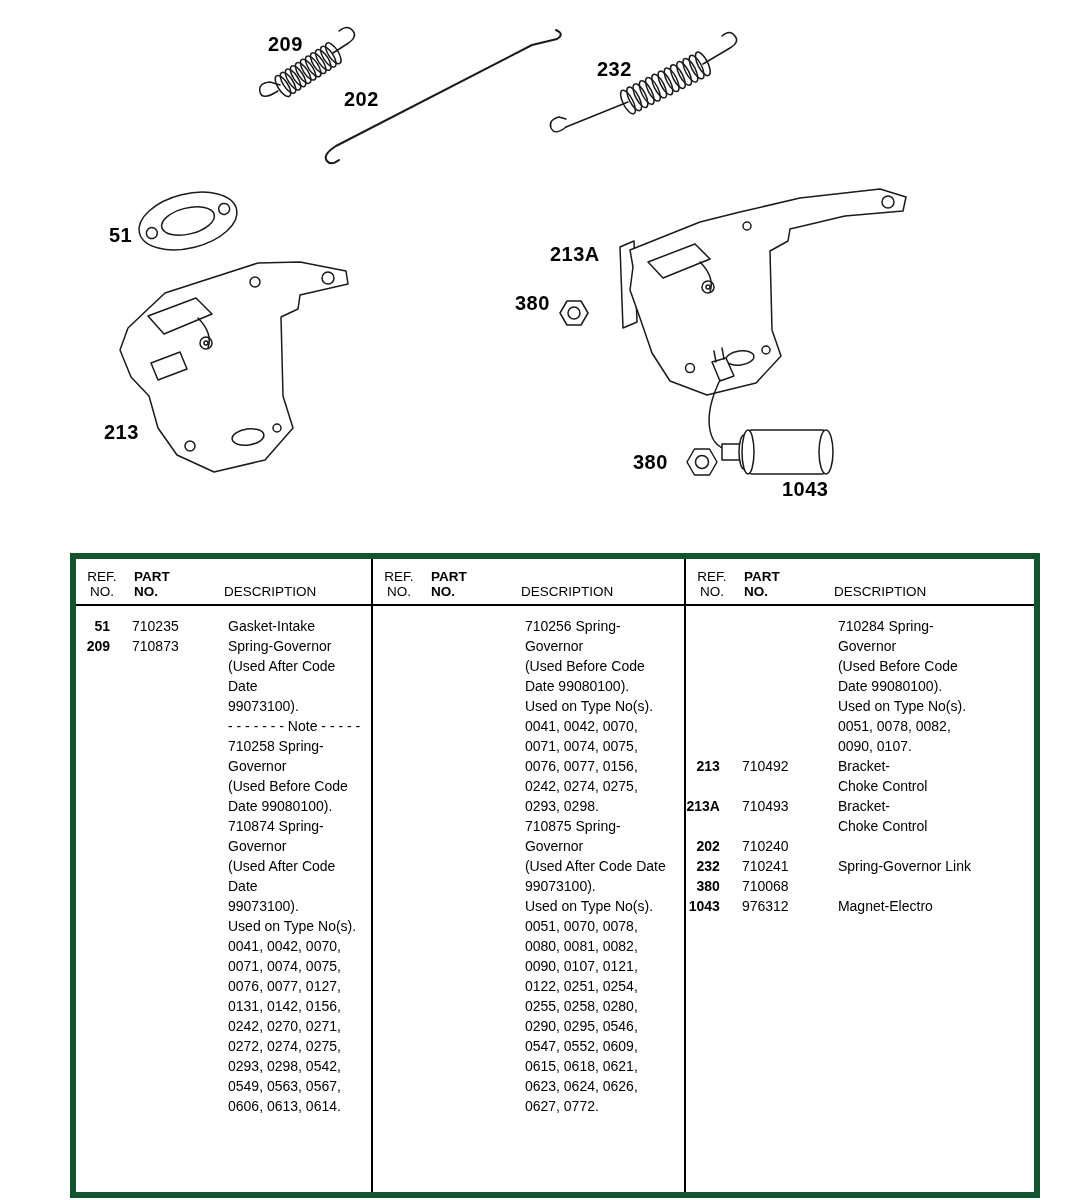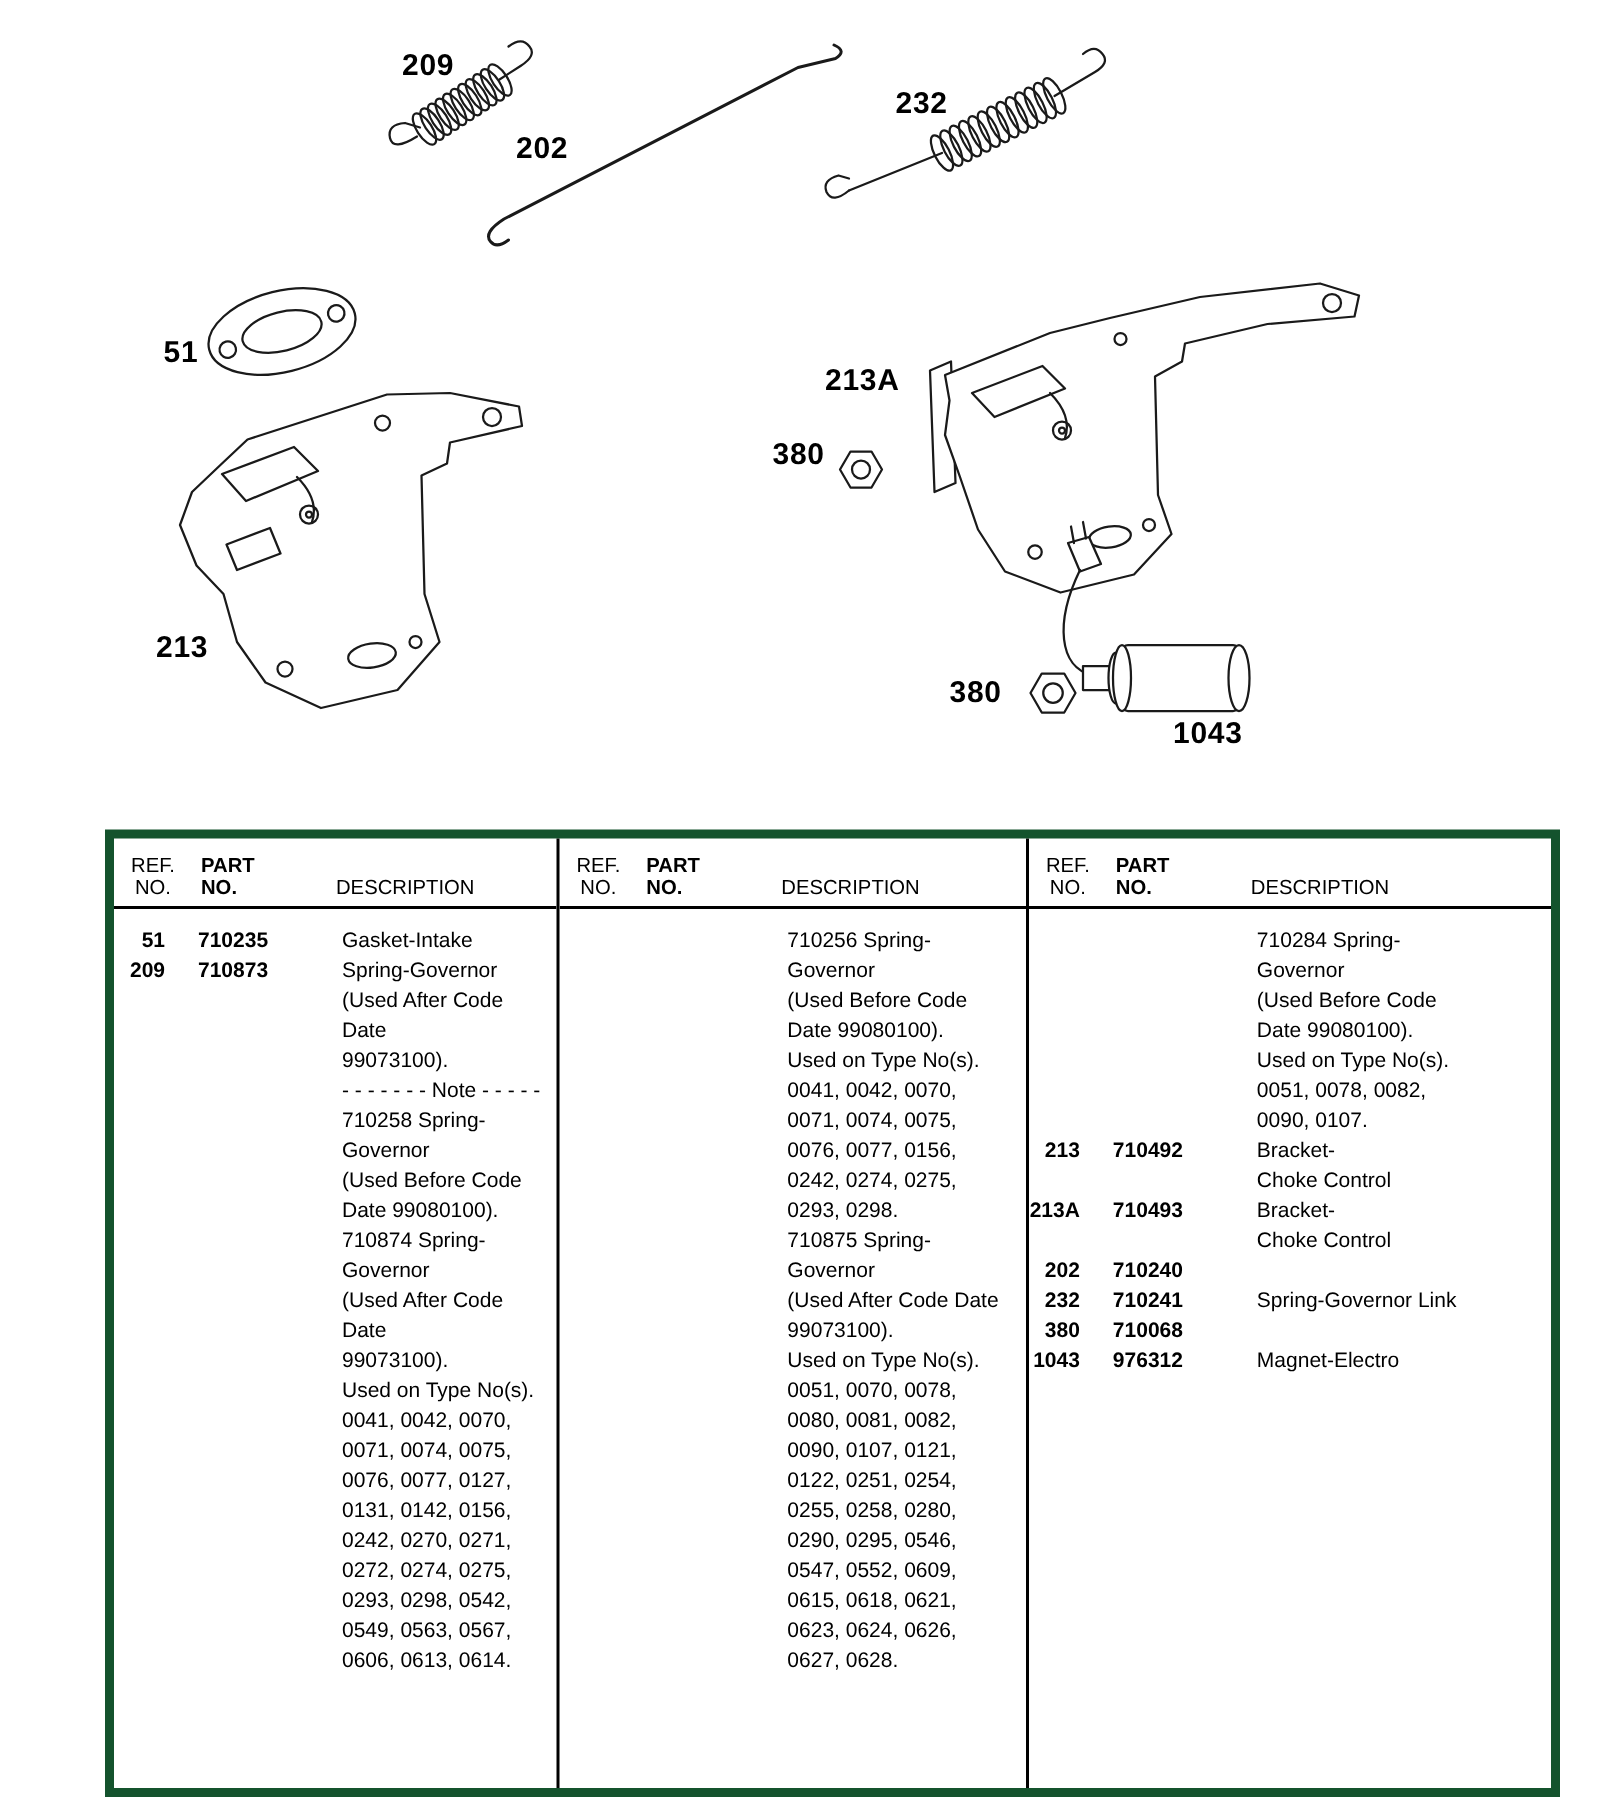--- a/index.html
+++ b/index.html
@@ -31,21 +31,21 @@
     height:47px; border-bottom:2px solid #000;
     align-items:end; padding-bottom:5px; padding-top:4px;
     font-size:13.5px;
   }
   .h-ref { text-align:center; }
   .h-part { text-align:left; padding-left:6px;font-weight:bold; }
   .h-desc { text-align:left; }
   .group-body { padding-top:10px; font-size:14px; line-height:20px; }
   .prow { display:grid; grid-template-columns:52px 96px 1fr; }
   .c-ref  { text-align:right; font-weight:bold; padding-right:18px; white-space:nowrap; }
-  .c-part { font-weight:bold; padding-left:4px; white-space:nowrap; }
+  .c-part { font-weight:normal; padding-left:4px; white-space:nowrap; }
   .c-desc { padding-left:4px; padding-right:6px; }
   .dline b { font-weight:normal; }
 </style>
 </head>
 <body>
 
 <div class="diagram">
   <svg width="1073" height="548" viewBox="0 0 1073 548" fill="none" stroke="#1a1a1a" stroke-width="1.5" stroke-linejoin="round" stroke-linecap="round">
 
     <g>
@@ -248,21 +248,21 @@
             <div class="dline">Used on Type No(s).</div>
             <div class="dline">0051, 0070, 0078,</div>
             <div class="dline">0080, 0081, 0082,</div>
             <div class="dline">0090, 0107, 0121,</div>
             <div class="dline">0122, 0251, 0254,</div>
             <div class="dline">0255, 0258, 0280,</div>
             <div class="dline">0290, 0295, 0546,</div>
             <div class="dline">0547, 0552, 0609,</div>
             <div class="dline">0615, 0618, 0621,</div>
             <div class="dline">0623, 0624, 0626,</div>
-            <div class="dline">0627, 0628.</div>
+            <div class="dline">0627, 0772.</div>
           </div>
         </div>
       </div>
   </div>
 
   <div class="parts-column">
     <div class="group-header">
       <div class="h-ref">
         <div>REF.</div>
           <div>NO.</div>

